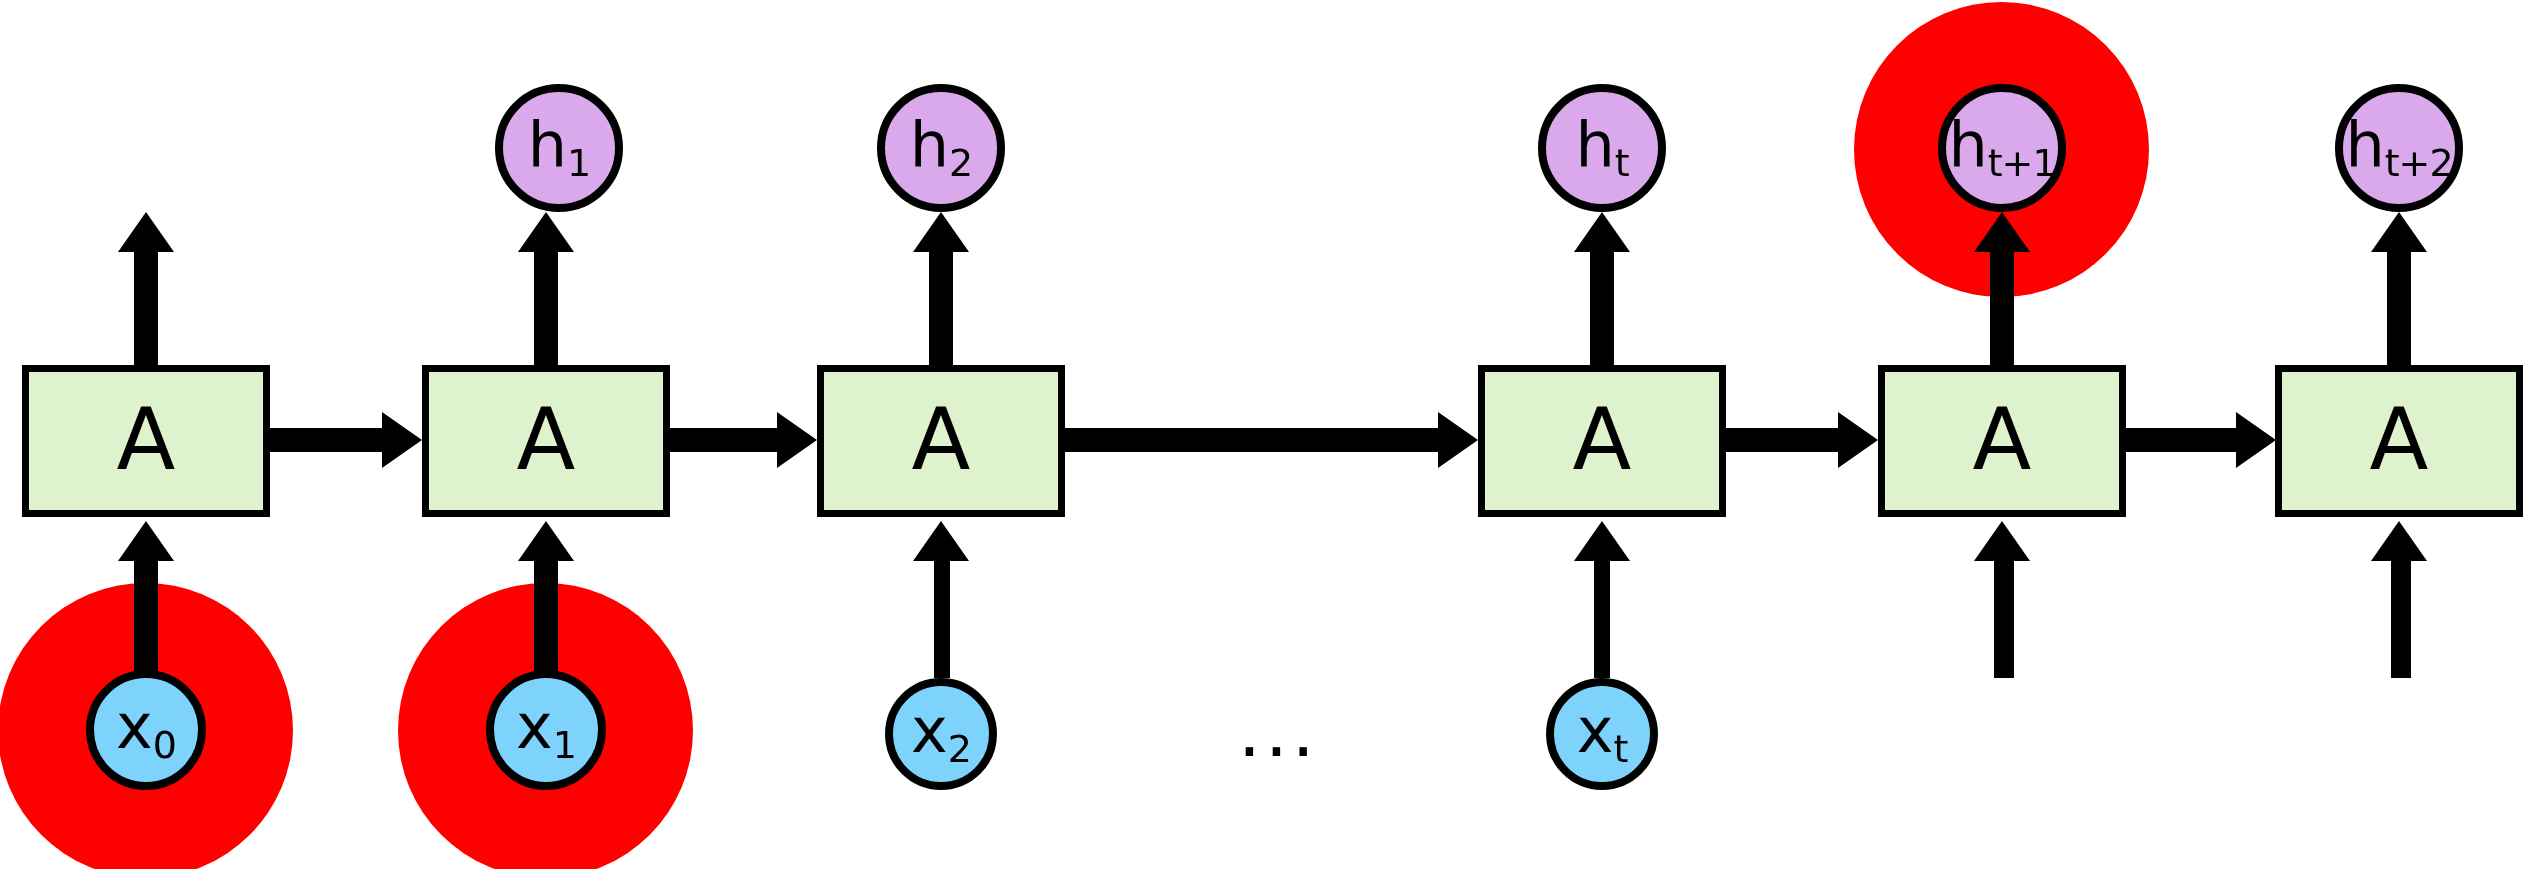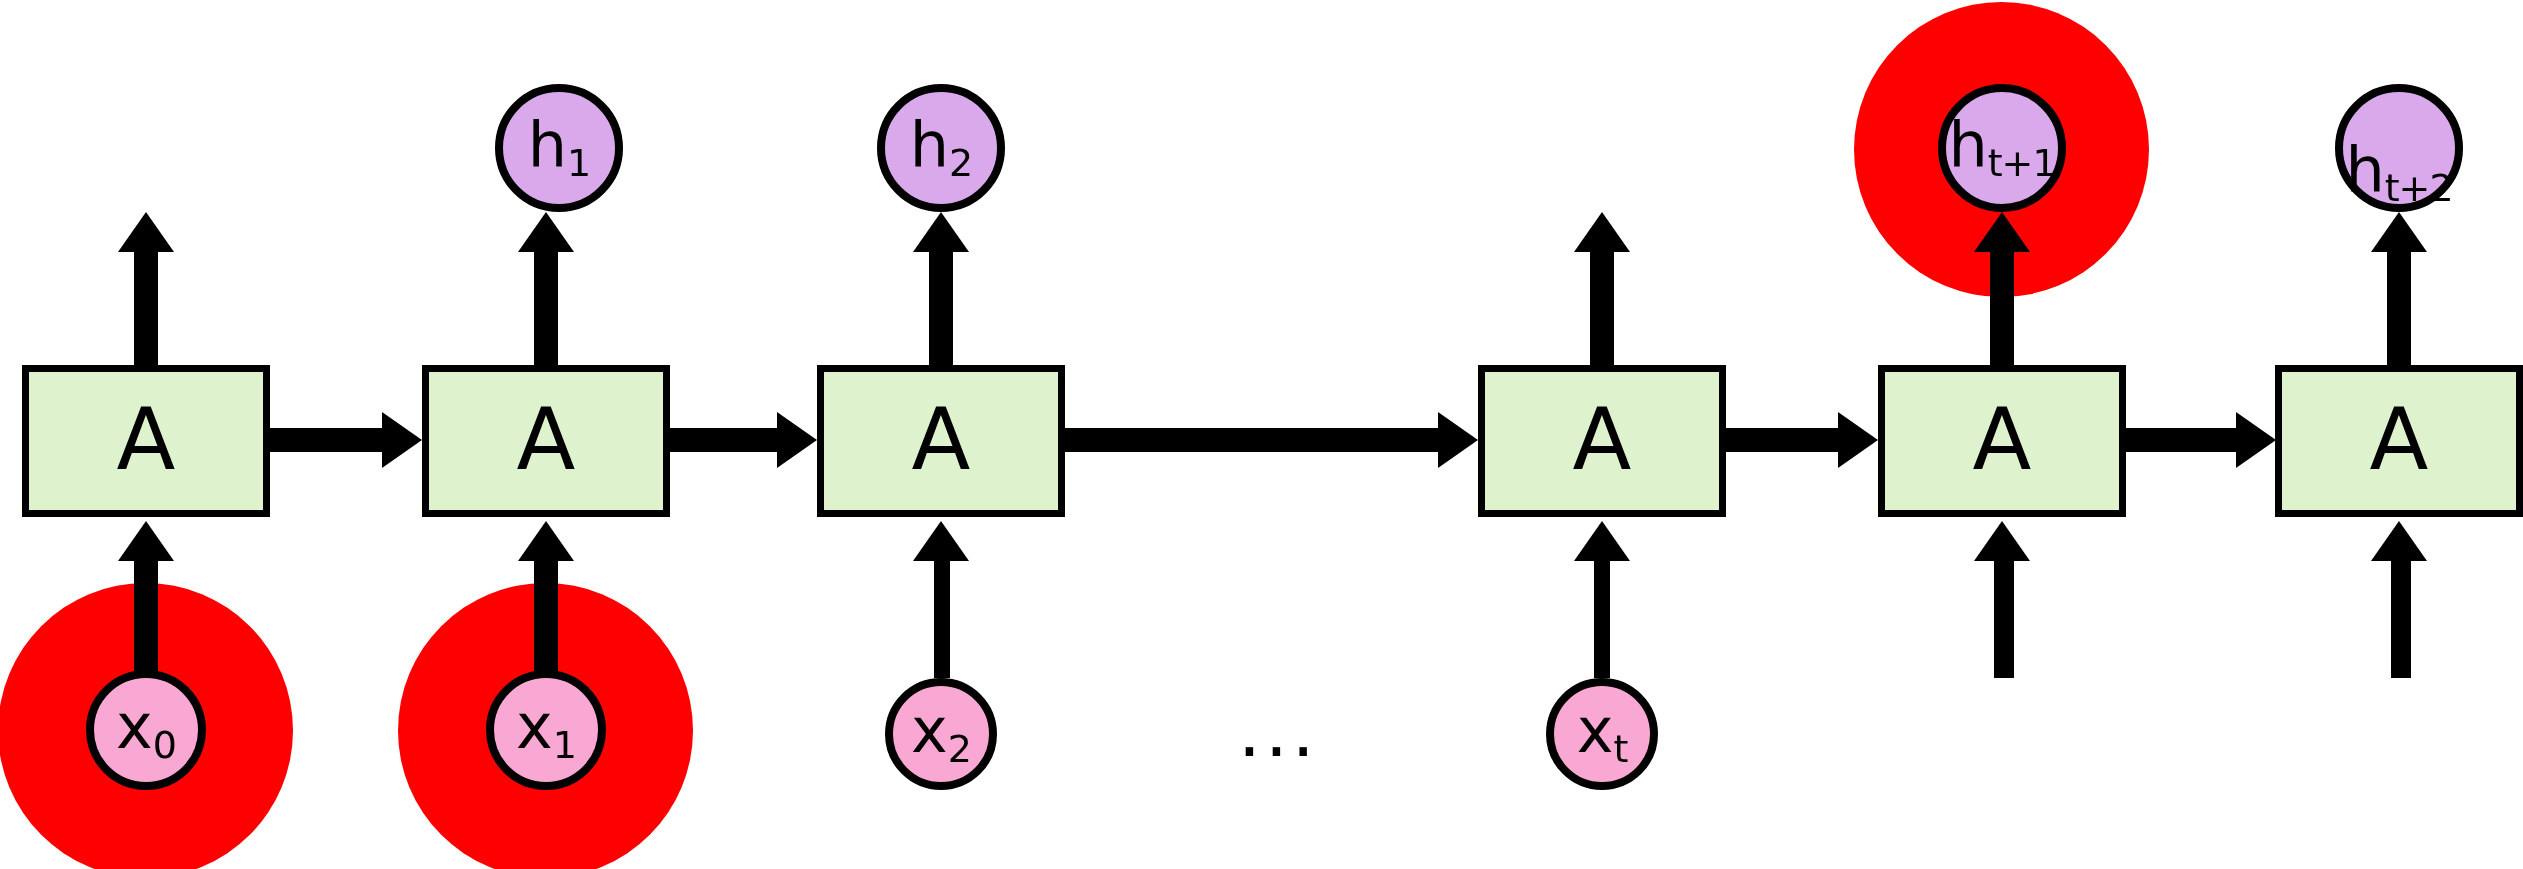--- a/index.html
+++ b/index.html
@@ -82,21 +82,21 @@
     z-index: 5;
     display: flex;
     align-items: center;
     justify-content: center;
     overflow: visible;
   }
   .node-h {
     background: #d9a9ec;
   }
   .node-x {
-    background: #f9a8d4;
+    background: #7dd3fc;
   }
   .node-label {
     color: #000000;
     font-family: "DejaVu Sans", sans-serif;
     font-size: 62px;
     line-height: 1;
     white-space: nowrap;
     position: relative;
     top: -3px;
   }
@@ -197,20 +197,25 @@
   <div class="arrow-up" style="left:1574px; top:212px;"></div>
   <div class="vline" style="left:1594px; top:560px; width:16px; height:118px;"></div>
   <div class="arrow-up" style="left:1574px; top:521px;"></div>
   <div class="hline" style="left:1721px; top:428px; width:134px; height:24px;"></div>
   <div class="arrow-right" style="left:1838px; top:412px;"></div>
 
   <div class="cell-box" style="left:1478px; top:365px; width:248px; height:152px;">
     <span class="cell-label">A</span>
   </div>
 
+  <div class="node node-h" style="left:1538px; top:84px; width:128px; height:128px;">
+    <span class="node-label">
+      <span>h</span><span class="sub">t</span>
+    </span>
+  </div>
 
   <div class="node node-x" style="left:1546px; top:678px; width:112px; height:112px;">
     <span class="node-label">
       <span>x</span><span class="sub">t</span>
     </span>
   </div>
 
   <div class="vline" style="left:1990px; top:248px; width:24px; height:122px;"></div>
   <div class="arrow-up" style="left:1974px; top:212px;"></div>
   <div class="vline" style="left:1994px; top:560px; width:20px; height:118px;"></div>
@@ -231,20 +236,20 @@
 
   <div class="vline" style="left:2387px; top:248px; width:24px; height:122px;"></div>
   <div class="arrow-up" style="left:2371px; top:212px;"></div>
   <div class="vline" style="left:2391px; top:560px; width:20px; height:118px;"></div>
   <div class="arrow-up" style="left:2371px; top:521px;"></div>
 
   <div class="cell-box" style="left:2275px; top:365px; width:248px; height:152px;">
     <span class="cell-label">A</span>
   </div>
 
-  <div class="node node-h" style="left:2335px; top:84px; width:128px; height:128px;align-items:flex-end;">
+  <div class="node node-h" style="left:2335px; top:84px; width:128px; height:128px;">
     <span class="node-label">
       <span>h</span><span class="sub">t+2</span>
     </span>
   </div>
 
 
 </div>
 
 </body></html>

